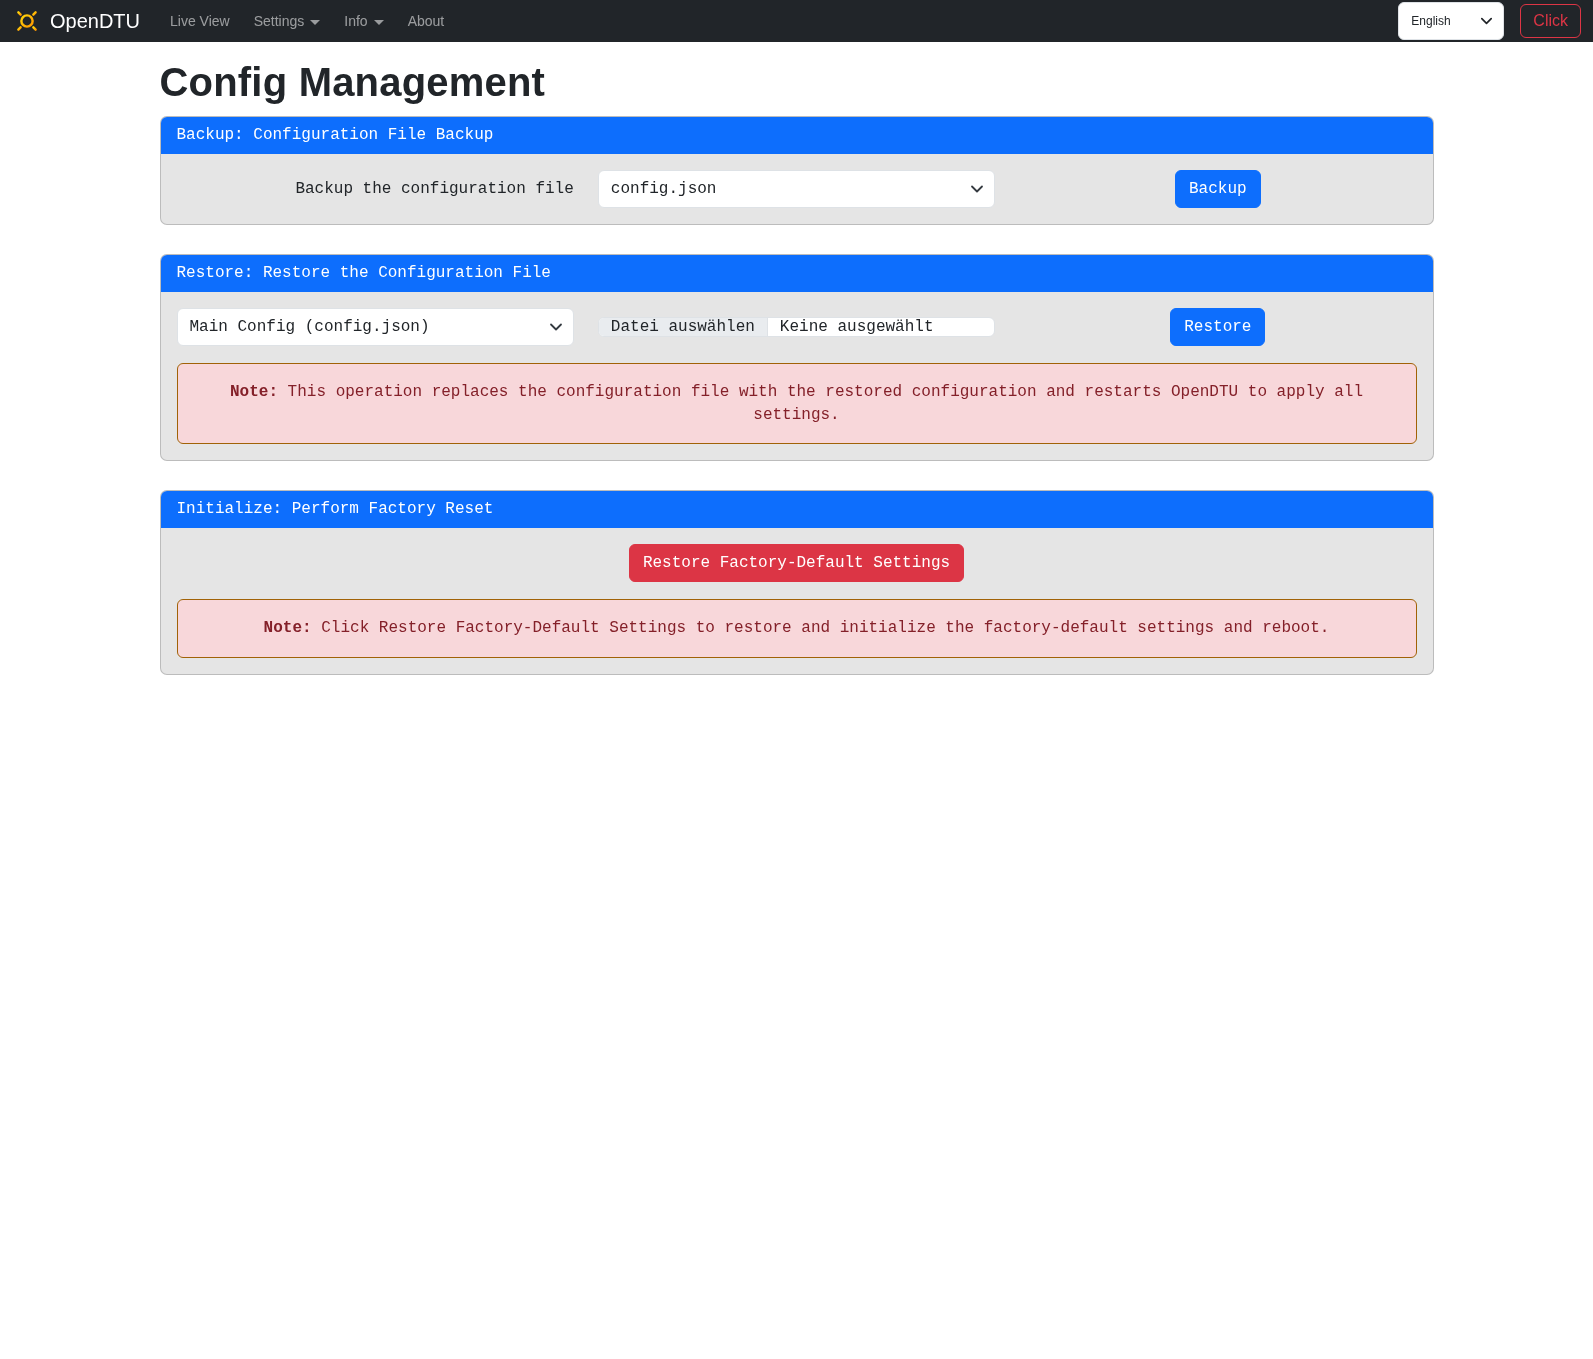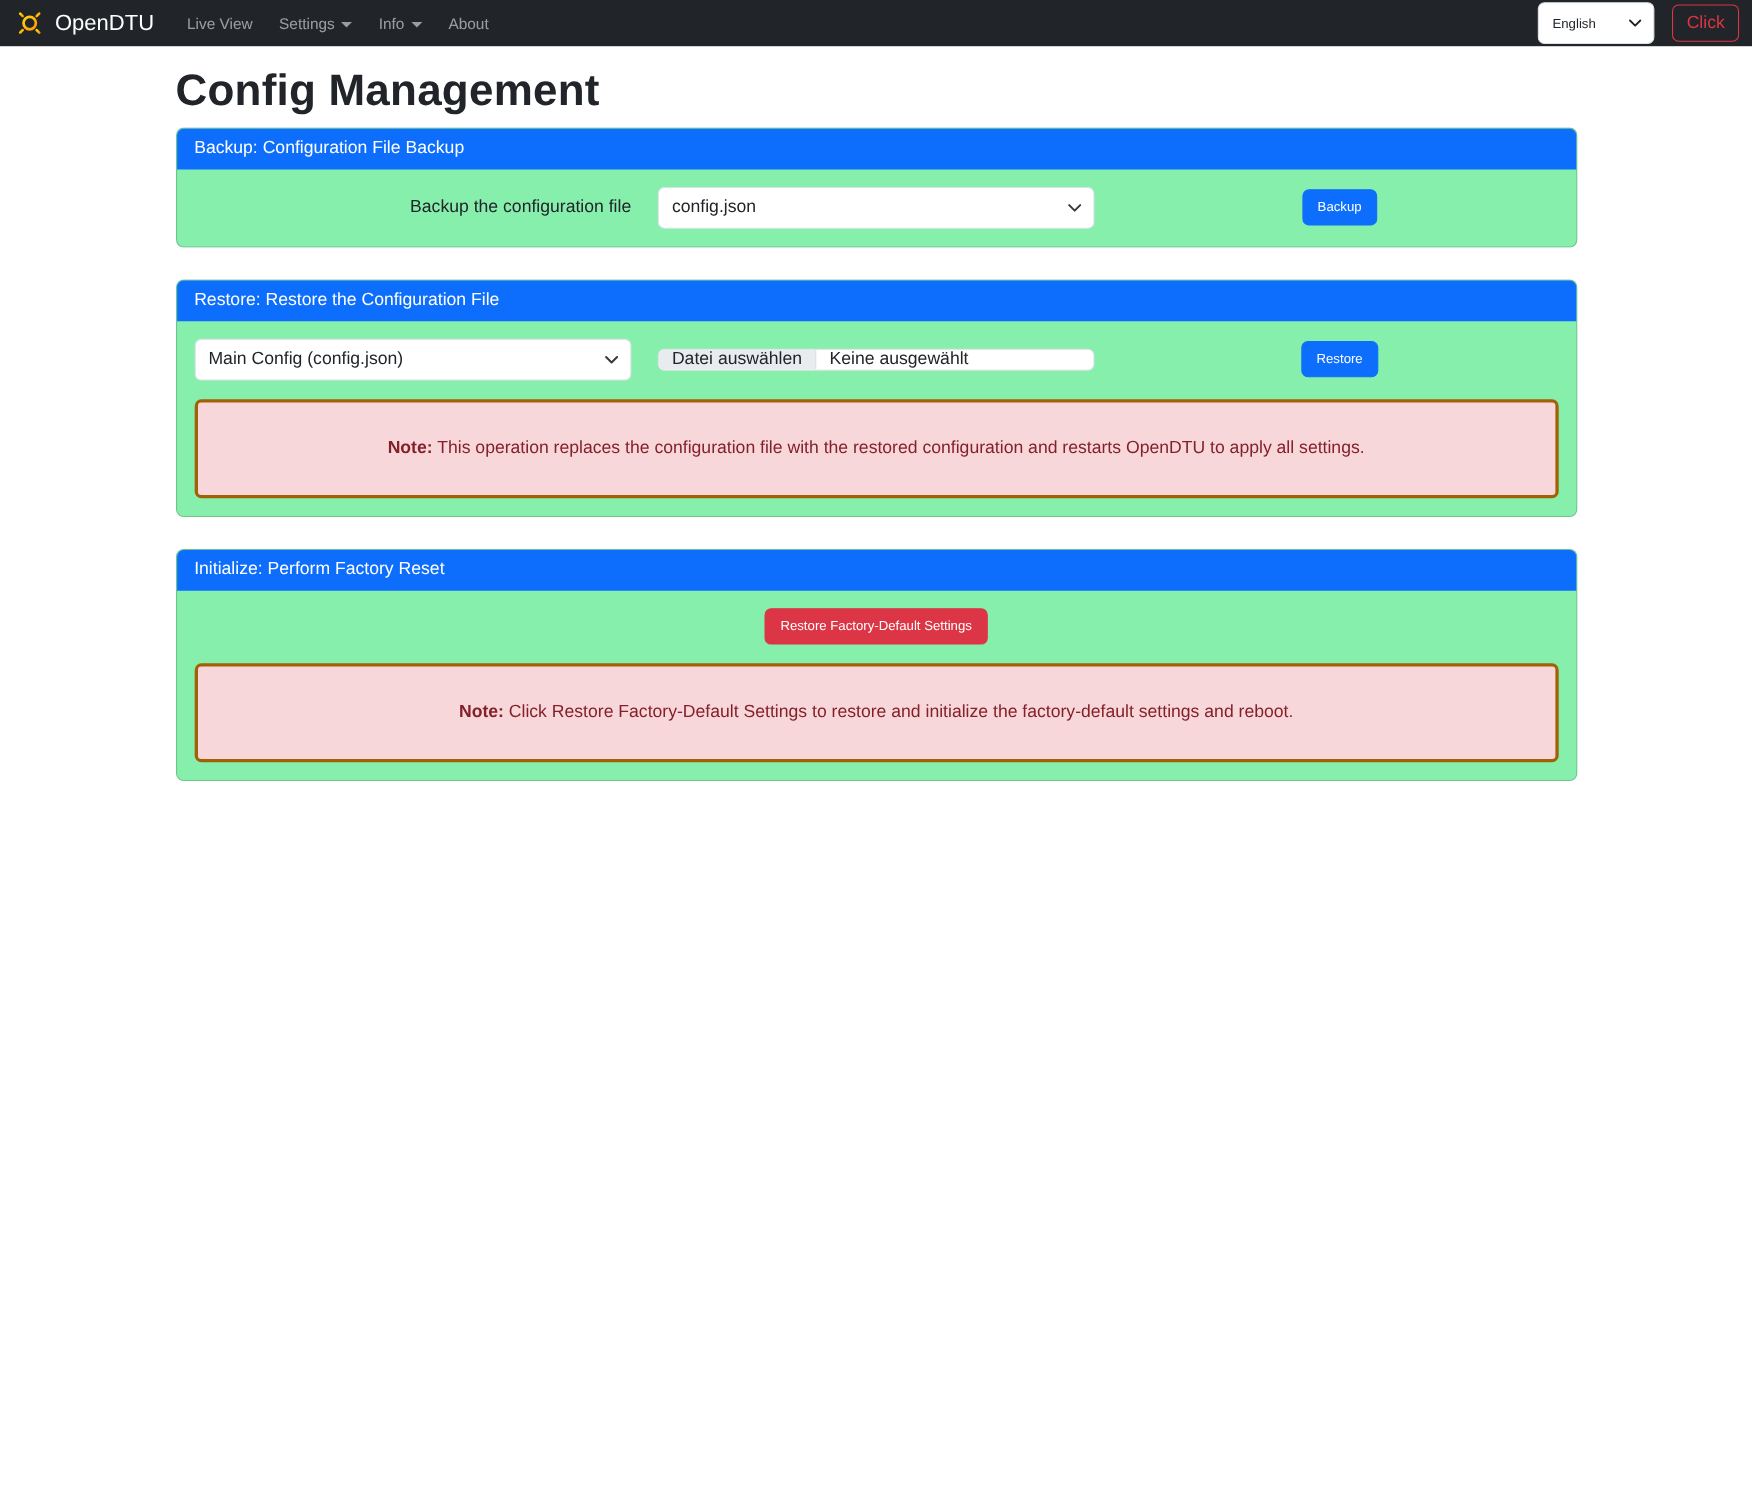--- a/index.html
+++ b/index.html
@@ -94,21 +94,22 @@
     font-weight: 600;
     letter-spacing: .2px;
     margin-top: 18px;
     margin-bottom: 11px;
   }
 
   
   .card {
     border: 1px solid rgba(0,0,0,.175);
     border-radius: 7px;
-    background: #86efac;
+    background: #e5e5e5;
+    font-family: Liberation Mono, monospace;
   }
   .card + .card, .card.spaced { margin-top: 29px; }
   .card-header {
     background: #0d6efd;
     color: #ffffff;
     padding: 8px 16px;
     font-size: 16px;
     border-radius: 6px 6px 0 0;
     line-height: 1.3;
   }
@@ -161,37 +162,37 @@
     padding: 6px 12px;
     display: flex;
     align-items: center;
     color: #212529;
     white-space: nowrap;
   }
 
   .btn {
     border-radius: 6px;
     padding: 7px 13px;
-    font-size: 12px;
+    font-size: 16px;
     font-family: inherit;
     border: 1px solid transparent;
     cursor: pointer;
     line-height: 1.4;
   }
   .btn-primary { background: #0d6efd; border-color: #0d6efd; color: #ffffff; }
   .btn-danger  { background: #dc3545; border-color: #dc3545; color: #ffffff; }
 
   
   .alert-danger {
     margin-top: 17px;
     background: #f8d7da;
-    border: 3px solid #a16207;
+    border: 1px solid #a16207;
     color: #842029;
     border-radius: 6px;
-    padding: 31px 16px;
+    padding: 17px 16px;
     text-align: center;
     line-height: 1.4;
   }
   .alert-danger b { font-weight: 700; }
 </style>
 </head>
 <body>
 
 <nav class="navbar">
   <a class="brand">

